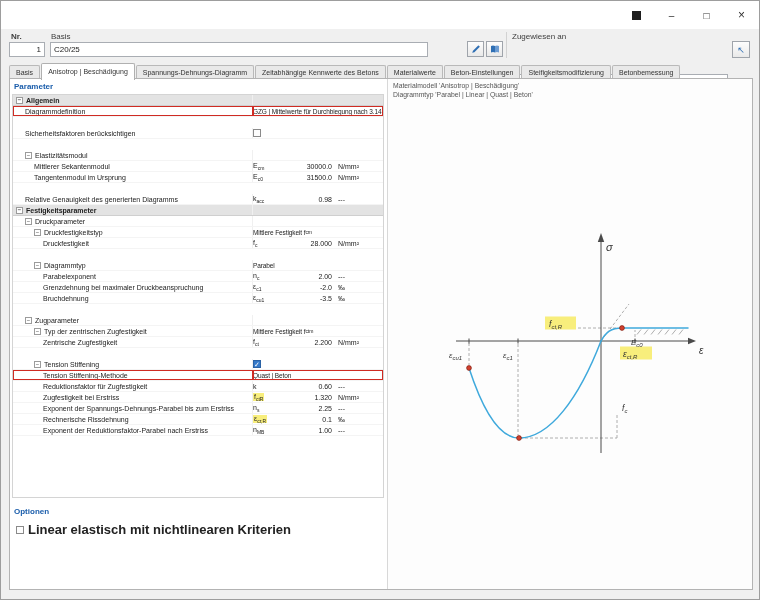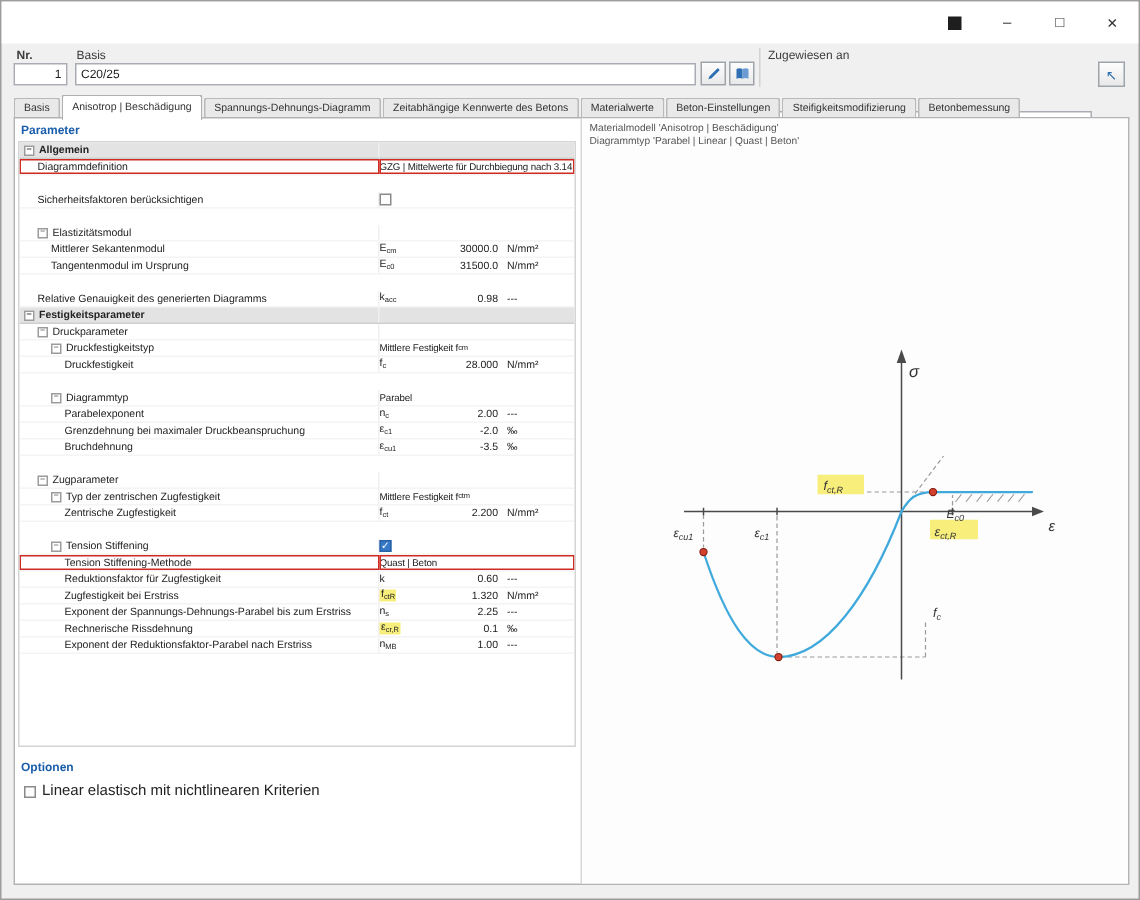--- a/index.html
+++ b/index.html
@@ -43,21 +43,21 @@
   .c-unit { flex:0 0 36px; padding-left:3px; color:#222; }
   .c-combo { flex:1 1 auto; white-space:nowrap; overflow:hidden; font-size:6.5px; letter-spacing:-0.1px; height:100%; display:flex; align-items:center; }
   .redbox { outline:1px solid #cf2b23; outline-offset:-1px; }
   .exp { display:inline-block; flex:0 0 7px; width:7px; height:7px; border:1px solid #9b9b9b; background:#fff; font-size:6px; line-height:5px; text-align:center; color:#444; margin-right:3px; }
   .cb { display:inline-block; width:8px; height:8px; border:1px solid #8a8a8a; background:#fdfdfd; font-size:7px; line-height:7px; text-align:center; color:#fff; }
   .cb.on { background:#3579c9; border-color:#2a62a5; }
   sub { font-size:5px; vertical-align:-1.5px; }
   .sym-hl { background:#f8ee7c; padding:0 1px; }
 
   
-  .option-row { position:absolute; display:flex; align-items:center; font-size:10px; color:#222; }
+  .option-row { position:absolute; display:flex; align-items:center; font-size:13px; color:#222;font-weight:bold; }
   .option-row .cb { margin-right:4px; }
 
   
   .right-pane { position:absolute; left:378px; top:0; width:364px; height:510px; background:#fdfdfd; }
   .rp-line { position:absolute; left:5px; font-size:6.8px; color:#555; white-space:nowrap; }
   .chart-svg { position:absolute; left:0; top:0; }
   .chart-svg text { font-family:"Liberation Sans", sans-serif; fill:#333; font-style:italic; }
 </style>
 </head>
 <body>
@@ -72,21 +72,21 @@
       <div class="winbtn">–</div>
       <div class="winbtn">□</div>
       <div class="winbtn" style="font-size:12px;">×</div>
     </div>
   </div>
 
   <div class="flabel" style="left:10px; top:31px;font-weight:bold;">Nr.</div>
   <div class="field right" style="left:8px; top:41px; width:36px;">1</div>
 
   <div class="flabel" style="left:50px; top:31px;">Basis</div>
-  <div class="field left" style="left:49px; top:41px; width:414px;">C20/25</div>
+  <div class="field left" style="left:49px; top:41px; width:378px;">C20/25</div>
 
   <div class="tinybtn" style="left:466px; top:40px;">
     <svg width="10" height="10" viewBox="0 0 10 10">
         <path d="M1.2 8.8 L2 6.8 L7.2 1.6 Q7.5 1.3 7.9 1.7 L8.5 2.3 Q8.9 2.7 8.6 3 L3.4 8.2 Z" fill="#2f6fb4"></path>
       </svg>
   </div>
   <div class="tinybtn" style="left:485px; top:40px;">
     <svg width="10" height="10" viewBox="0 0 10 10">
         <path d="M1 2 Q3 1 5 2 L5 8.5 Q3 7.5 1 8.5 Z" fill="#2f6fb4"></path>
         <path d="M9 2 Q7 1 5 2 L5 8.5 Q7 7.5 9 8.5 Z" fill="#6b9bd2"></path>

